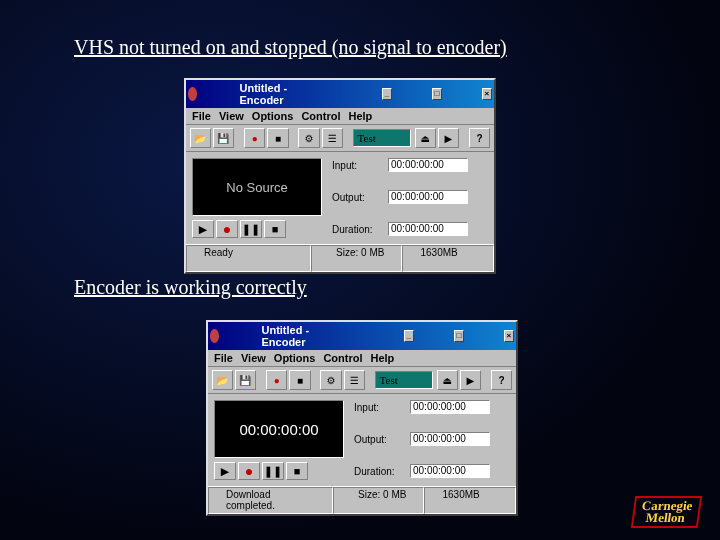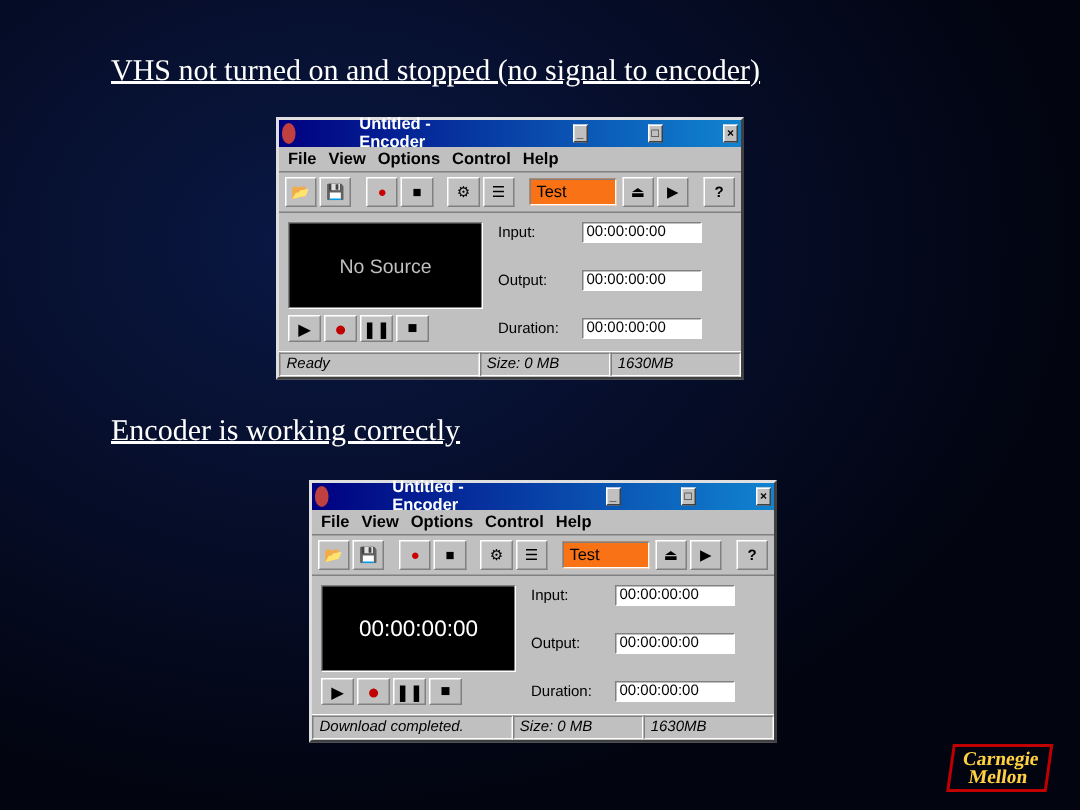--- a/index.html
+++ b/index.html
@@ -27,21 +27,21 @@
     border-color: #dfdfdf #404040 #404040 #dfdfdf;
     font-family: "MS Sans Serif", Tahoma, sans-serif;
     font-size: 11px;
   }
   .win1 { left: 184px; top: 78px; width: 312px; }
   .win2 { left: 206px; top: 320px; width: 312px; }
 
   .titlebar {
     background: linear-gradient(to right, #000080, #1084d0);
     color: #fff;
-    height: 18px;
+    height: 28px;
     display: flex;
     align-items: center;
     padding: 0 2px;
     font-weight: bold;
     font-size: 11px;
     gap: 38px;
   }
   .titlebar .ticon {
     width: 14px; height: 14px;
     background: #c04040;
@@ -88,27 +88,28 @@
     background: #c0c0c0;
     display: flex;
     align-items: center;
     justify-content: center;
     font-size: 10px;
   }
   .tsep { width: 6px; }
   .tinput {
     border: 1px solid;
     border-color: #808080 #fff #fff #808080;
-    background: #f97316;
+    background: #0f766e;
     height: 18px;
     width: 60px;
     padding: 0 4px;
     font-size: 11px;
     color: #000;
     line-height: 16px;
+    font-family: Liberation Serif, serif;
   }
 
   .content {
     display: flex;
     padding: 6px;
     gap: 10px;
   }
   .preview {
     width: 130px; height: 58px;
     background: #000;
@@ -155,26 +156,25 @@
 
   .statusbar {
     display: flex;
     border-top: 1px solid #fff;
     font-size: 10px;
     color: #000;
   }
   .statusbar .cell {
     border: 1px solid;
     border-color: #808080 #fff #fff #808080;
-    padding: 1px 4px;
-    height: 16px;
-    font-style: italic;
+    padding: 1px 17px;
+    height: 27px;
   }
   .statusbar .c1 { flex: 1.6; }
-  .statusbar .c2 { flex: 1; text-align: left; }
+  .statusbar .c2 { flex: 1; text-align: right; }
   .statusbar .c3 { flex: 1; text-align: left; }
 
   .cmu {
     position: absolute;
     right: 20px; bottom: 12px;
     border: 2px solid #c00000;
     transform: skewX(-8deg);
     padding: 2px 6px;
     color: #ffd040;
     font-family: "Times New Roman", serif;

